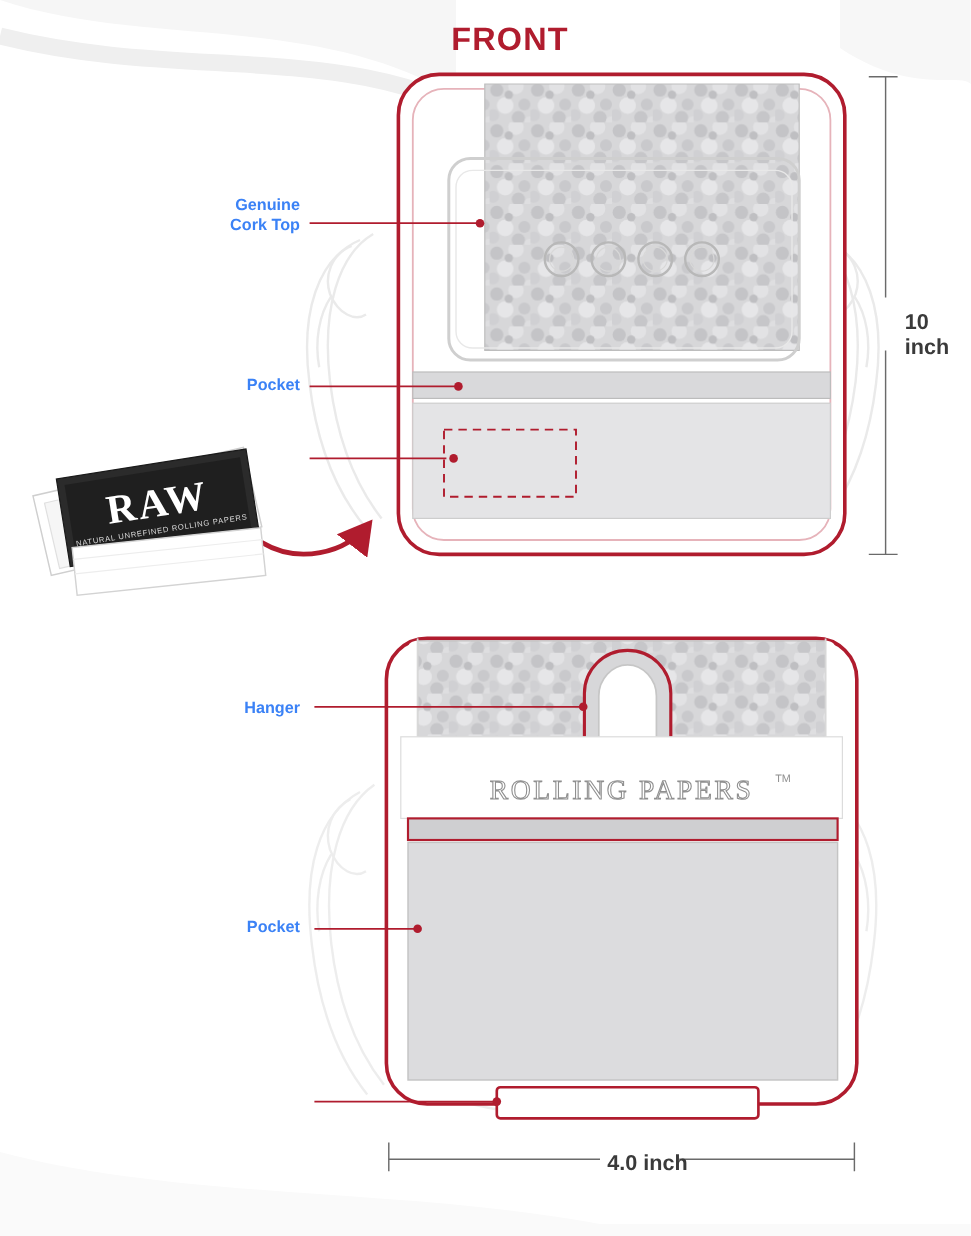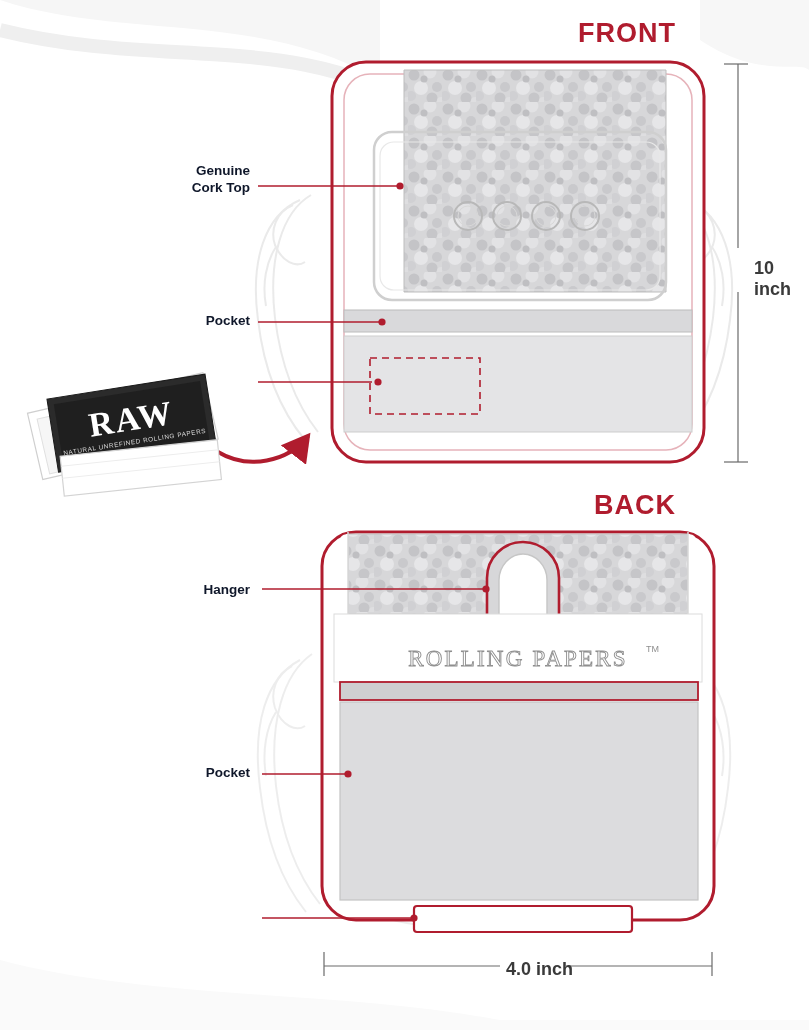--- a/index.html
+++ b/index.html
@@ -19,31 +19,31 @@
     inset: 0;
     width: 809px;
     height: 1030px;
   }
   .panel-title {
     position: absolute;
     font-size: 27px;
     font-weight: bold;
     letter-spacing: 1px;
     color: #b01c2e;
-    text-align: right;
+    text-align: left;
     width: 300px;
   }
   #front-title { left: 376px; top: 18px; }
   #back-title  { left: 376px; top: 490px; }
 
   .callout-label {
     position: absolute;
     font-size: 13.5px;
     font-weight: bold;
-    color: #0f172a;
+    color: #3b82f6;
     text-align: right;
     line-height: 1.25;
     white-space: pre-line;
   }
   .dim-label {
     position: absolute;
     font-size: 18px;
     font-weight: bold;
     color: #3a3a3a;
   }
@@ -216,21 +216,20 @@
       <g stroke="#6a6a6a" stroke-width="1.2">
         <path d="M324,952 L324,976"></path>
         <path d="M712,952 L712,976"></path>
         <path d="M324,966 L500,966"></path>
         <path d="M566,966 L712,966"></path>
       </g>
     </g>
   </svg>
 
   <div class="panel-title" id="front-title">FRONT</div>
-  <div class="panel-title" id="back-title">BACK</div>
 
   <div class="callout-label" style="left:80px; top:163px; width:170px;">Genuine
 Cork Top</div>
   <div class="callout-label" style="left:80px; top:313px; width:170px;">Pocket</div>
 
   <div class="callout-label" style="left:80px; top:582px; width:170px;">Hanger</div>
   <div class="callout-label" style="left:80px; top:765px; width:170px;">Pocket</div>
 
   <div class="dim-label" style="left:754px; top:258px;">10 inch</div>
   <div class="dim-label" style="left:506px; top:959px;">4.0 inch</div>

